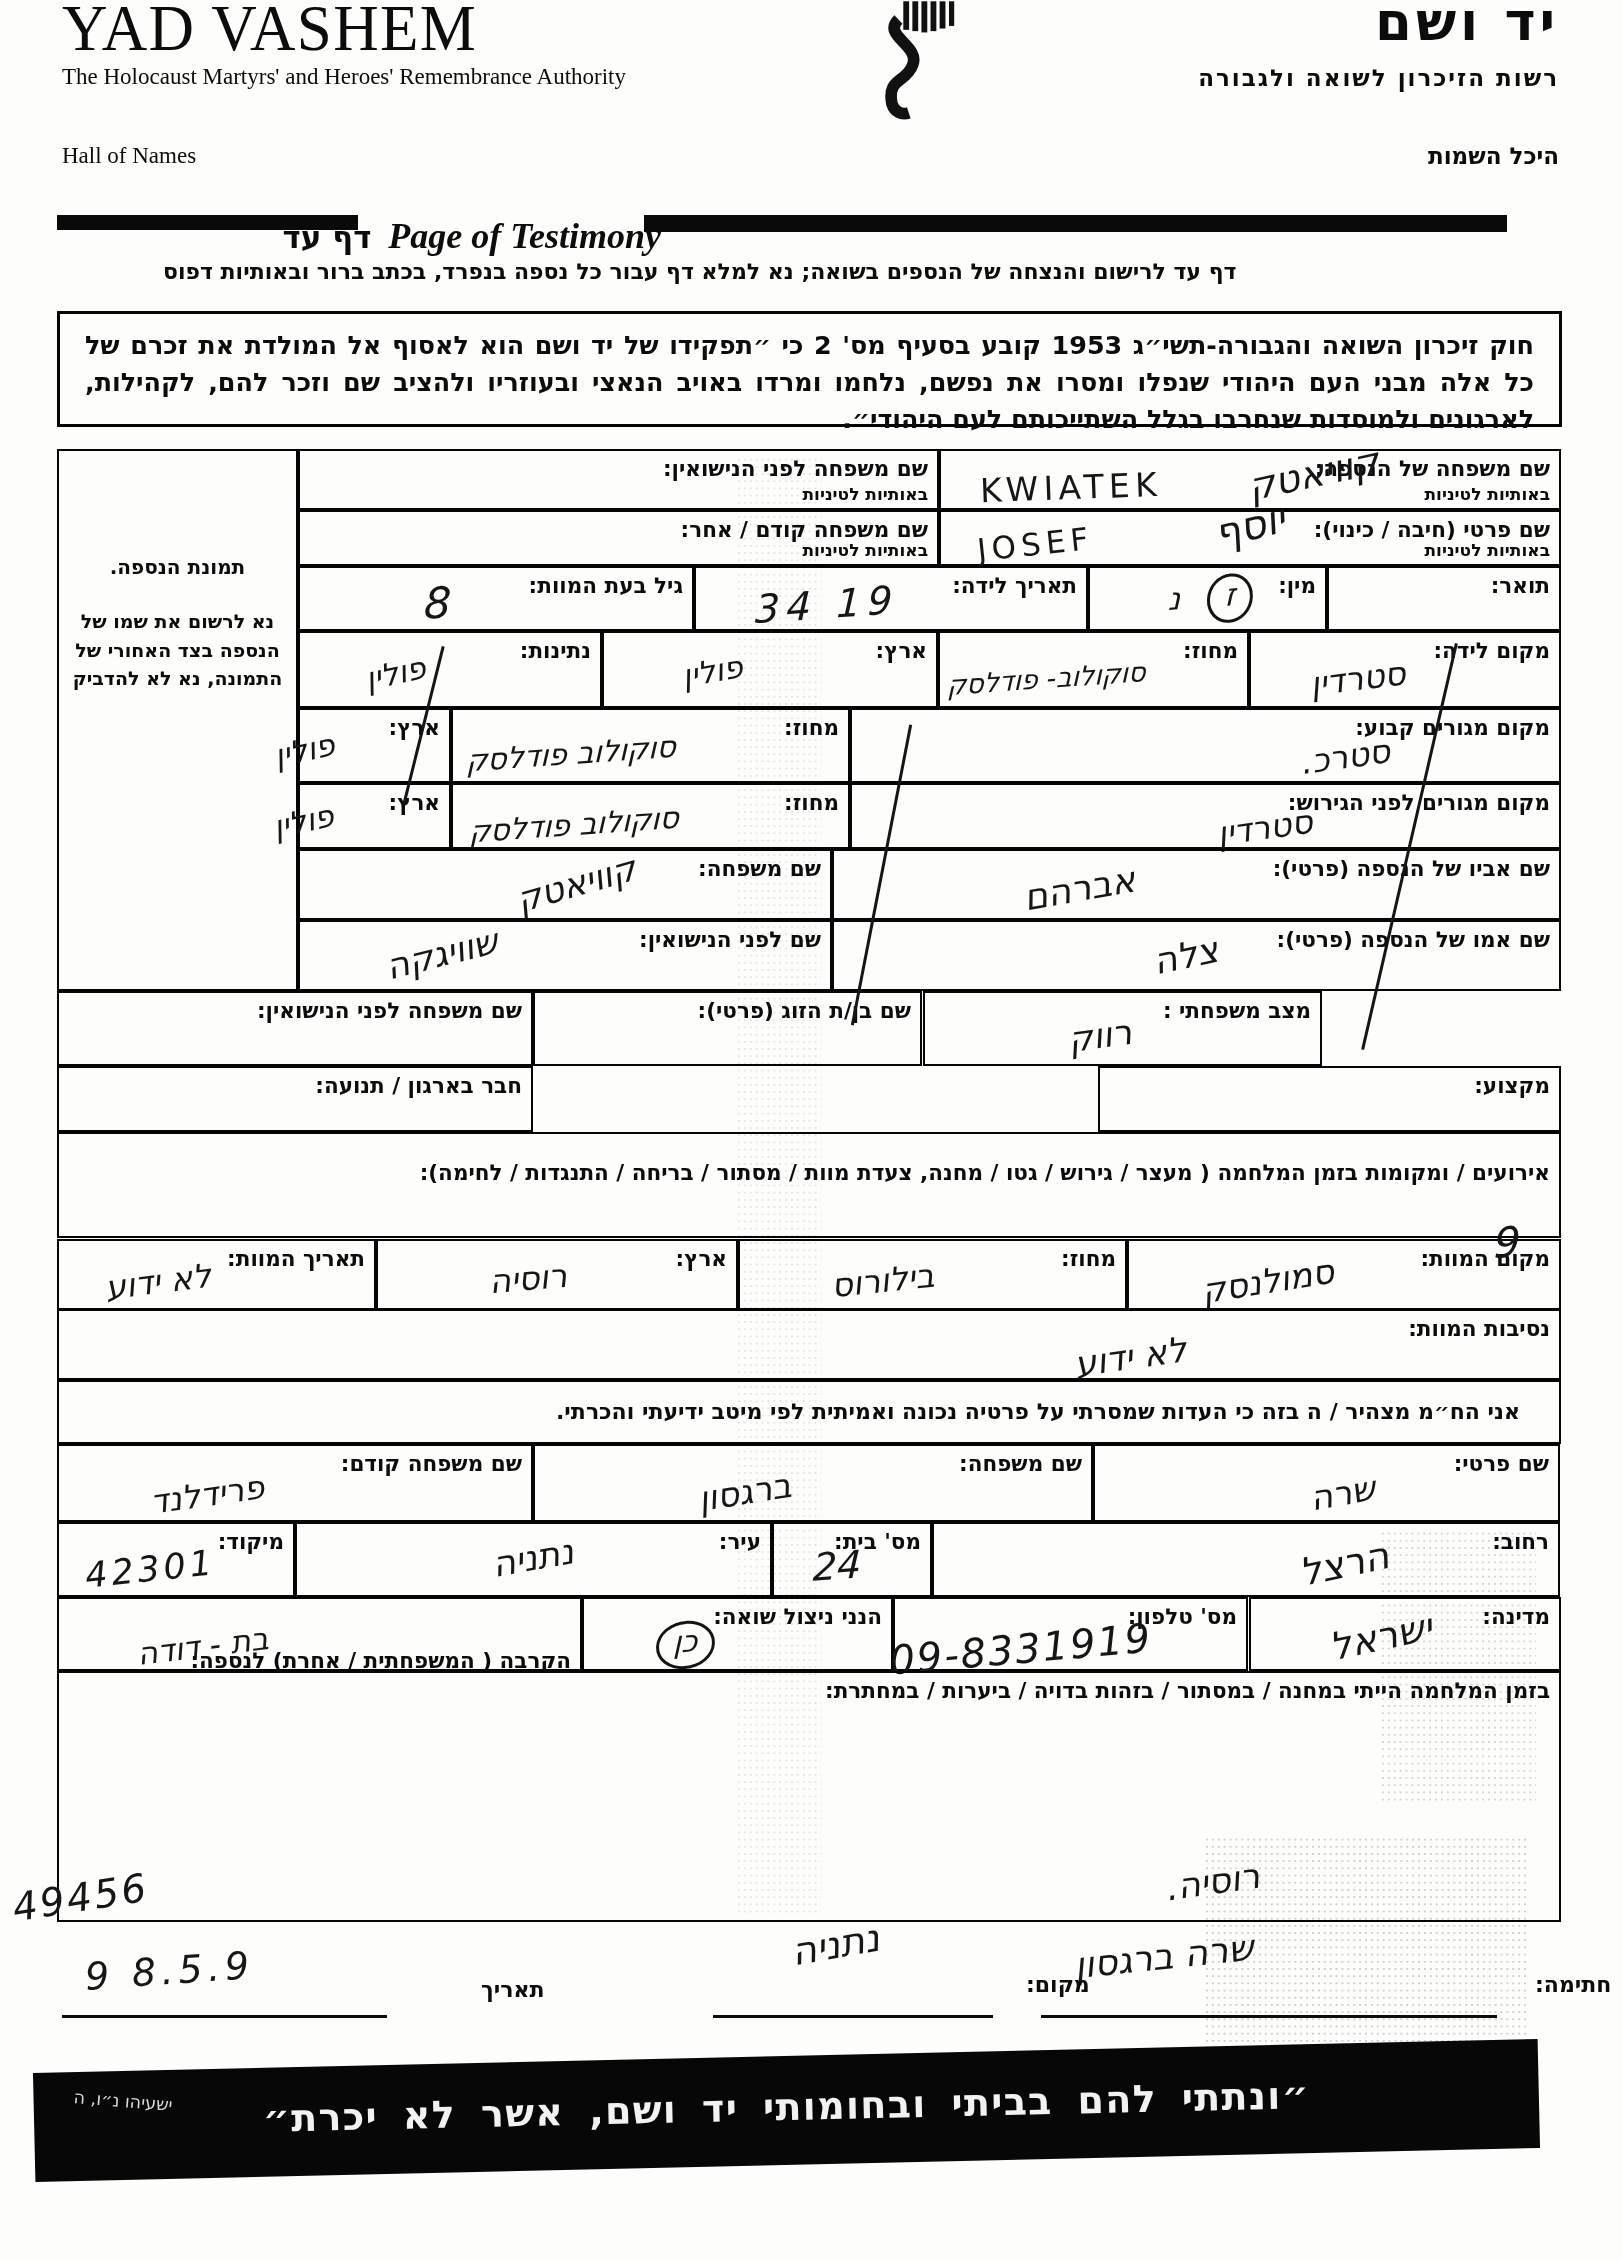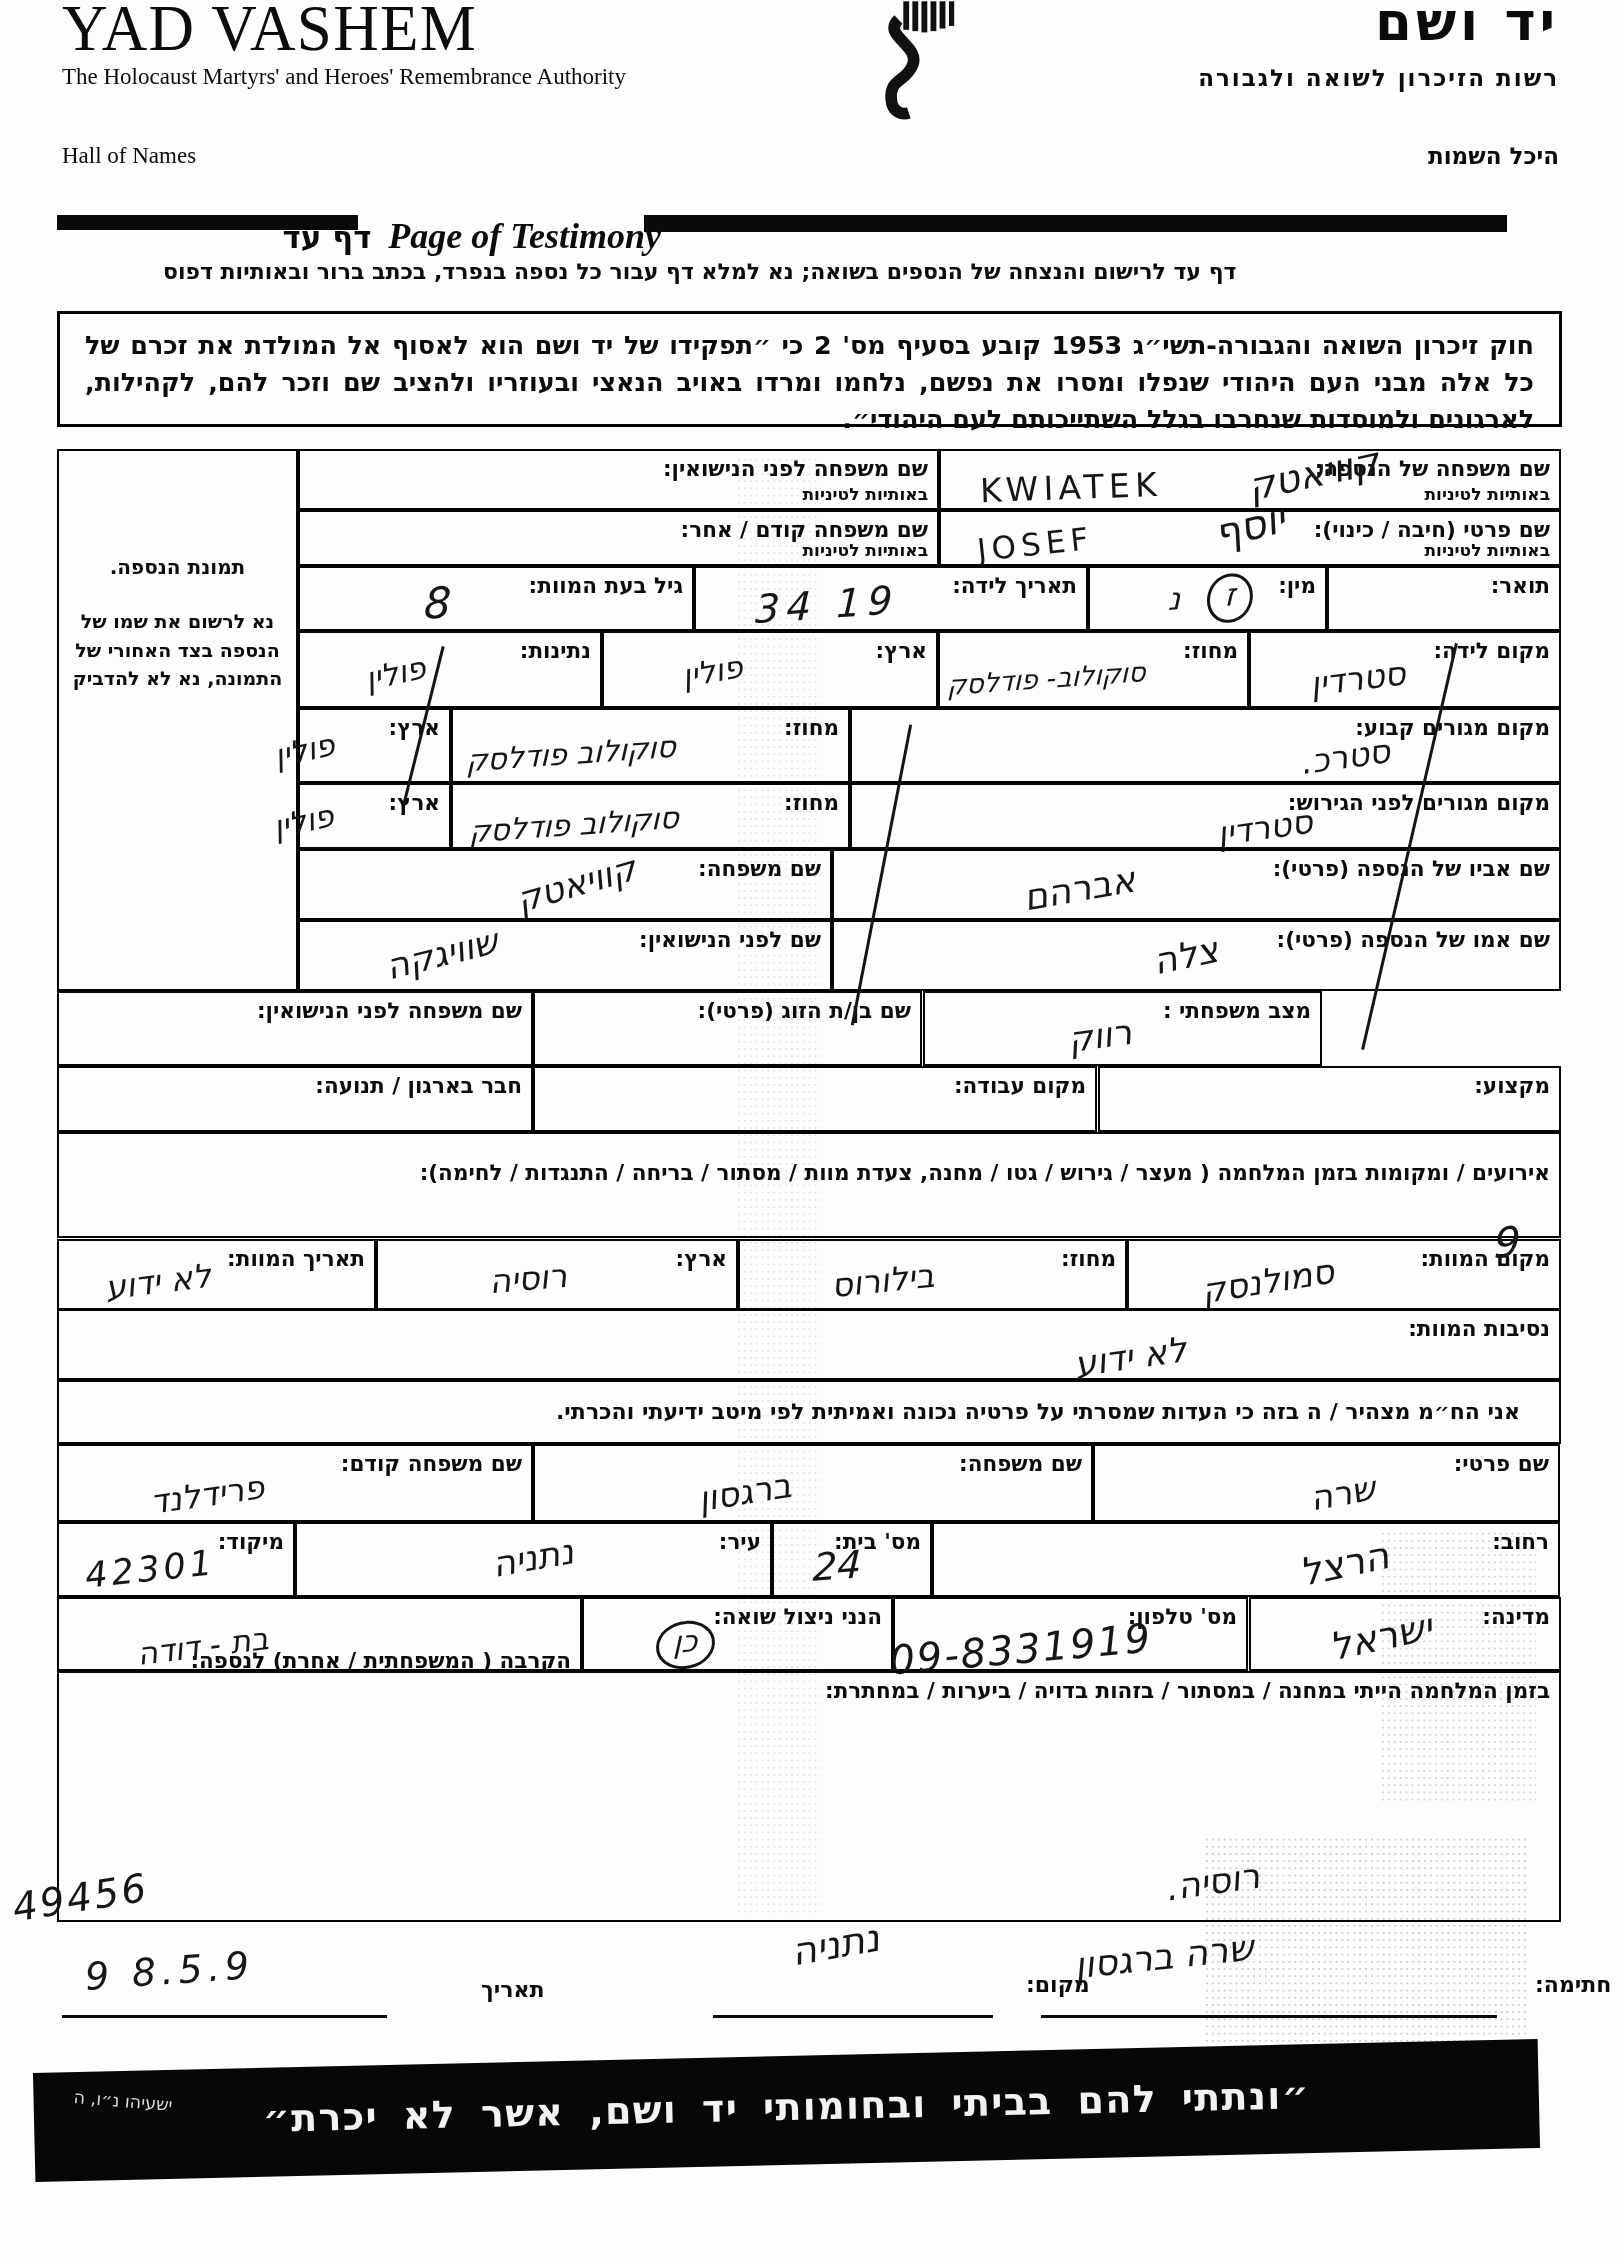--- a/index.html
+++ b/index.html
@@ -192,23 +192,20 @@
     <div class="cell" style="left:476px;top:542px;width:389px;height:75px">
       <div class="lbl">שם בן/ת הזוג (פרטי):</div>
     </div>
     <div class="cell" style="left:0;top:542px;width:476px;height:75px">
       <div class="lbl">שם משפחה לפני הנישואין:</div>
     </div>
 
     <div class="cell" style="left:1041px;top:617px;width:463px;height:66px">
       <div class="lbl">מקצוע:</div>
     </div>
-    <div class="cell" style="left:476px;top:617px;width:564px;height:66px">
-      <div class="lbl">מקום עבודה:</div>
-    </div>
     <div class="cell" style="left:0;top:617px;width:476px;height:66px">
       <div class="lbl">חבר בארגון / תנועה:</div>
     </div>
 
     <div class="cell" style="left:0;top:683px;width:1504px;height:106px">
       <div class="lbl" style="top:26px">אירועים / ומקומות בזמן המלחמה ( מעצר / גירוש / גטו / מחנה, צעדת מוות / מסתור / בריחה / התנגדות / לחימה):</div>
     </div>
 
     <div class="cell" style="left:1070px;top:790px;width:434px;height:71px">
       <div class="lbl">מקום המוות:</div>

